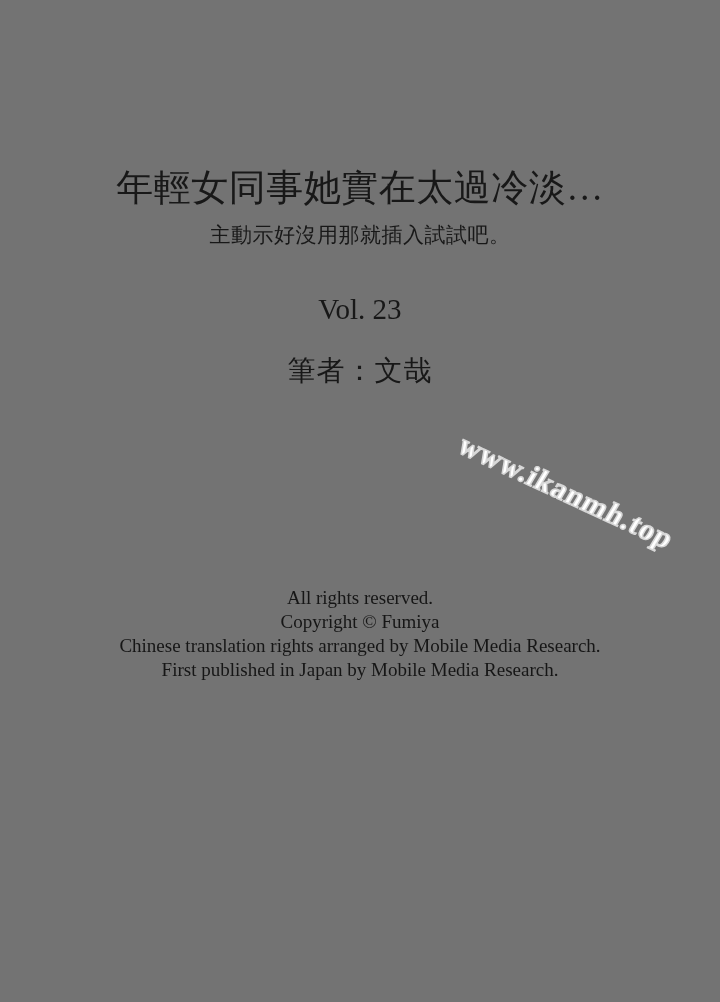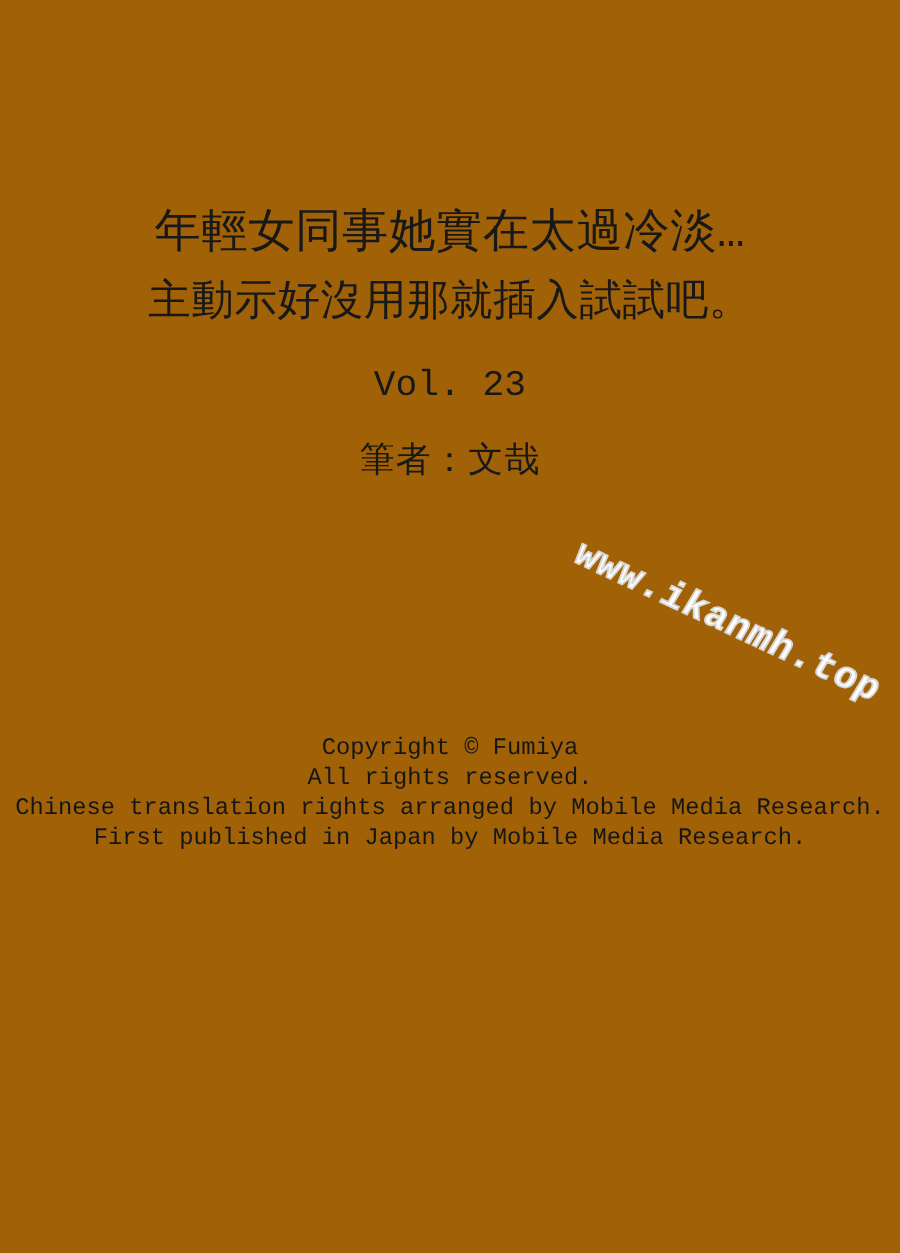--- a/index.html
+++ b/index.html
@@ -4,43 +4,43 @@
 <style>
   html, body {
     margin: 0;
     padding: 0;
     background: #ffffff;
   }
   .page {
     position: relative;
     width: 720px;
     height: 1002px;
-    background: #a16207;
+    background: #737373;
     overflow: hidden;
-    font-family: Liberation Mono, monospace;
+    font-family: Liberation Serif, serif;
     color: #181818;
   }
   .centered {
     position: absolute;
     left: 0;
     right: 0;
     text-align: center;
     white-space: nowrap;
   }
   .title {
     top: 166px;
     font-size: 37px;
     font-weight: 500;
     letter-spacing: 0.5px;
     line-height: 1.2;
     margin: 0;
   }
   .subtitle {
     top: 223px;
-    font-size: 34px;
+    font-size: 21px;
     font-weight: 400;
     letter-spacing: 0.5px;
     line-height: 1.2;
   }
   .volume {
     top: 292px;
     font-size: 29px;
     font-weight: 400;
     line-height: 1.2;
   }
@@ -84,19 +84,19 @@
 
   <div class="centered subtitle">主動示好沒用那就插入試試吧。</div>
 
   <div class="centered volume">Vol. 23</div>
 
   <div class="centered author">筆者：文哉</div>
 
   <div class="watermark">www.ikanmh.top</div>
 
   <div class="centered copyright">
+    <div>All rights reserved.</div>
     <div>Copyright © Fumiya</div>
-    <div>All rights reserved.</div>
     <div>Chinese translation rights arranged by Mobile Media Research.</div>
     <div>First published in Japan by Mobile Media Research.</div>
   </div>
 
 </div>
 
 </body></html>

